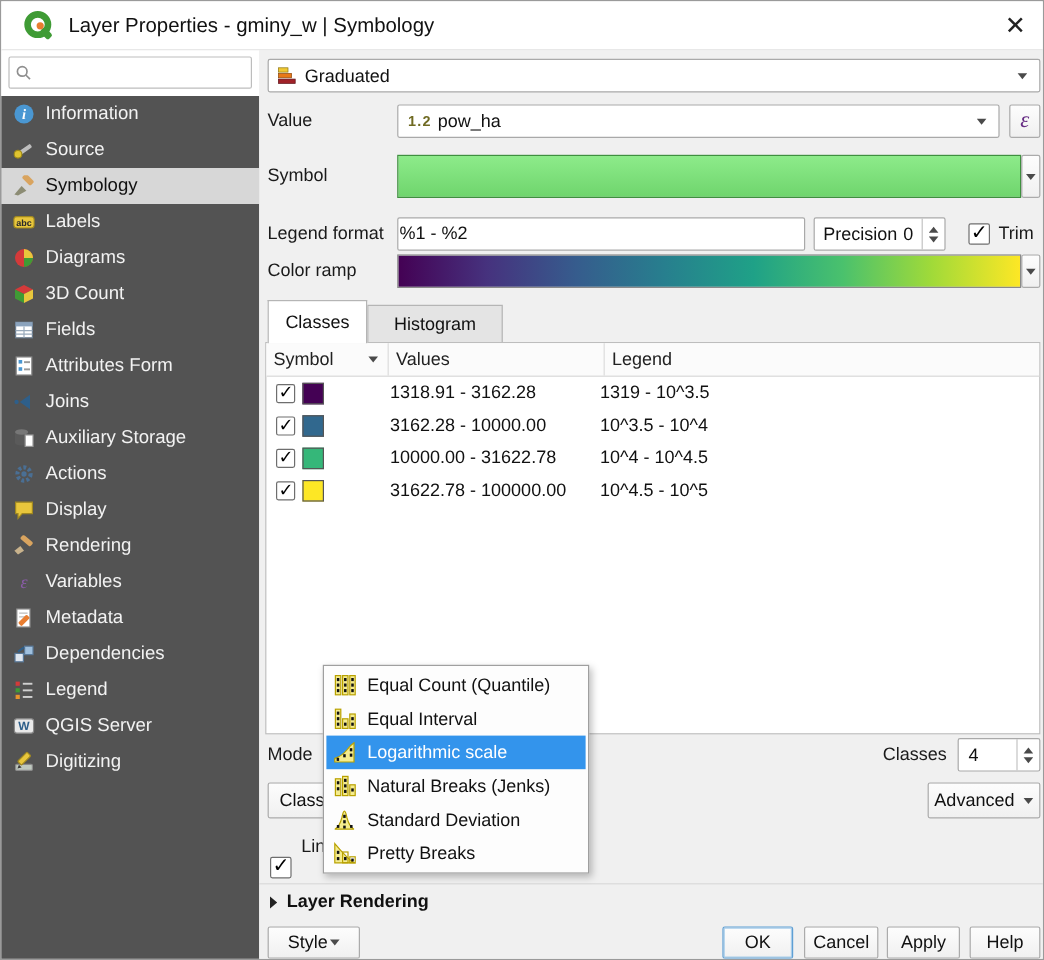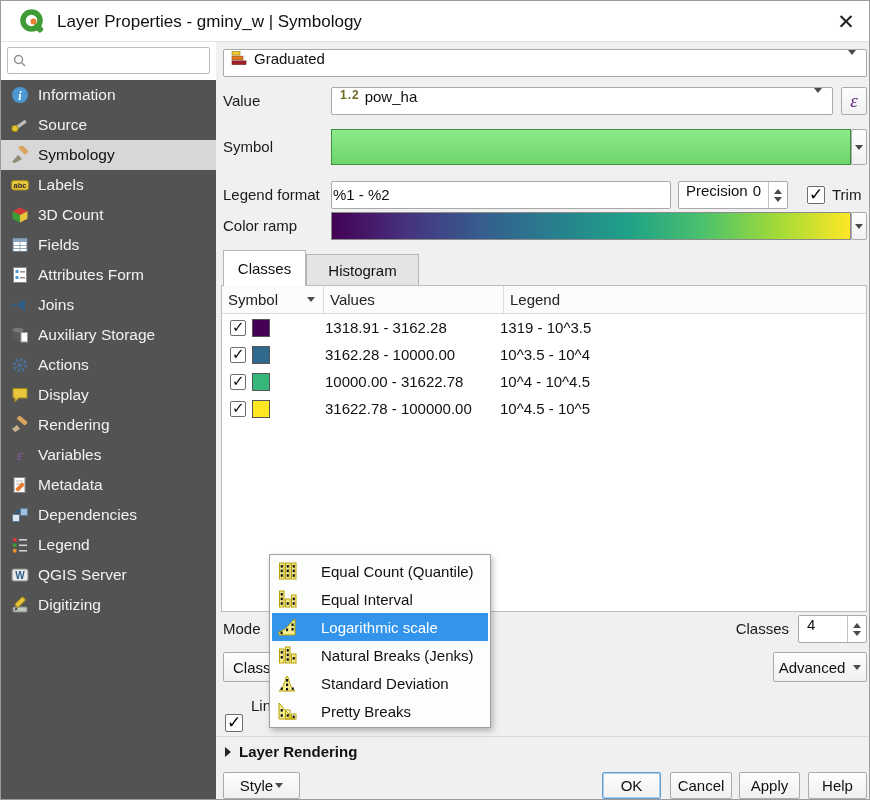--- a/index.html
+++ b/index.html
@@ -19,21 +19,21 @@
   .sidebar { left:0; top:79px; width:215px; height:721px; background:#535353; }
   .side-item { display:flex; align-items:center; height:30px; padding-left:10px; gap:9px; color:#f2f2f2; font-size:15.5px; }
   .side-item.sel { background:#d7d7d7; color:#111; }
   .side-item svg { flex:0 0 18px; }
 
   
   .main-bg { left:215px; top:41px; width:655px; height:759px; background:#f0f0f0; }
 
   .field-label { font-size:15px; color:#1a1a1a; }
   .combo, .tinput { background:#fff; border:1px solid #a9a9a9; border-radius:2px; font-size:15px; color:#111; }
-  .combo { display:flex; align-items:flex-start; }
+  .combo { display:flex; align-items:center; }
   .arr-down { width:0; height:0; border-left:4px solid transparent; border-right:4px solid transparent; border-top:5px solid #4a4a4a; }
   .btnish { background:linear-gradient(#fdfdfd,#f0f0f0); border:1px solid #ababab; border-radius:2px; display:flex; align-items:center; justify-content:center; font-size:15px; color:#111; }
 
   .checkbox { width:18px; height:18px; background:#fff; border:1px solid #6e6e6e; border-radius:2px; position:relative; }
   .checkbox.checked::after { content:"✓"; position:absolute; left:1px; top:-3px; font-size:17px; font-weight:bold; color:#000; }
   .cb-small { width:16px; height:16px; }
   .cb-small.checked::after { font-size:15px; top:-3px; }
 
   
   .tab { text-align:center; font-size:15px; color:#111; }
@@ -42,21 +42,21 @@
 
   
   .ctable { background:#fff; border:1px solid #bdbdbd; }
   .thead { display:flex; height:28px; background:#fbfbfb; border-bottom:1px solid #d9d9d9; font-size:15px; color:#222; }
   .th { display:flex; align-items:center; padding-left:6px; border-right:1px solid #dcdcdc; }
   .trow { display:flex; align-items:center; height:27px; font-size:15px; color:#111; }
   .swatch { width:18px; height:18px; border:1px solid #555; }
 
   
   .menu { background:#fdfdfd; border:1px solid #9f9f9f; box-shadow:2px 3px 6px rgba(0,0,0,.25); z-index:20; padding:2px; }
-  .menu-item { display:flex; align-items:center; height:28px; gap:24px; padding-left:5px; font-size:15px; color:#111; }
+  .menu-item { display:flex; align-items:center; height:28px; gap:9px; padding-left:5px; font-size:15px; color:#111; }
   .menu-item.sel { background:#3394ec; color:#fff; }
 
   .spin-arrows { display:flex; flex-direction:column; justify-content:center; align-items:center; gap:3px; width:19px; height:100%; border-left:1px solid #c3c3c3; }
   .tri-up { width:0; height:0; border-left:4px solid transparent; border-right:4px solid transparent; border-bottom:5px solid #4a4a4a; }
   .tri-right { width:0; height:0; border-top:5px solid transparent; border-bottom:5px solid transparent; border-left:6px solid #222; }
 
   .footer-btn { position:absolute; top:771px; height:27px; }
   .ok-focus { border:1px solid #5e9fd4; box-shadow:0 0 0 1px #a8cdea inset; }
 </style>
 </head>
@@ -103,20 +103,28 @@
           <rect x="7" y="1" width="10" height="5" rx="1.5" fill="#d9a45f" transform="rotate(45 12 4)"></rect>
         </svg>
       <span>Symbology</span>
     </div>
     <div class="side-item">
       <svg width="18" height="18" viewBox="0 0 18 18">
           <rect x="0.5" y="4.5" width="17" height="9.5" rx="2.5" fill="#e8c63c" stroke="#a08820"></rect>
           <text x="9" y="12" font-size="7.5" font-weight="bold" fill="#2a2a2a" text-anchor="middle">abc</text>
         </svg>
       <span>Labels</span>
+    </div>
+    <div class="side-item">
+      <svg width="18" height="18" viewBox="0 0 18 18">
+          <circle cx="9" cy="9" r="7.5" fill="#d43a3a"></circle>
+          <path d="M9 9 L9 1.5 A7.5 7.5 0 0 1 16.5 9 Z" fill="#e8c63c"></path>
+          <path d="M9 9 L16.5 9 A7.5 7.5 0 0 1 9 16.5 Z" fill="#3f9b35"></path>
+        </svg>
+      <span>Diagrams</span>
     </div>
     <div class="side-item">
       <svg width="18" height="18" viewBox="0 0 18 18">
           <polygon points="9,1.5 16.5,5.2 9,9 1.5,5.2" fill="#d43a3a"></polygon>
           <polygon points="1.5,5.2 9,9 9,16.5 1.5,12.8" fill="#3f9b35"></polygon>
           <polygon points="16.5,5.2 9,9 9,16.5 16.5,12.8" fill="#e8c63c"></polygon>
         </svg>
       <span>3D Count</span>
     </div>
     <div class="side-item">

